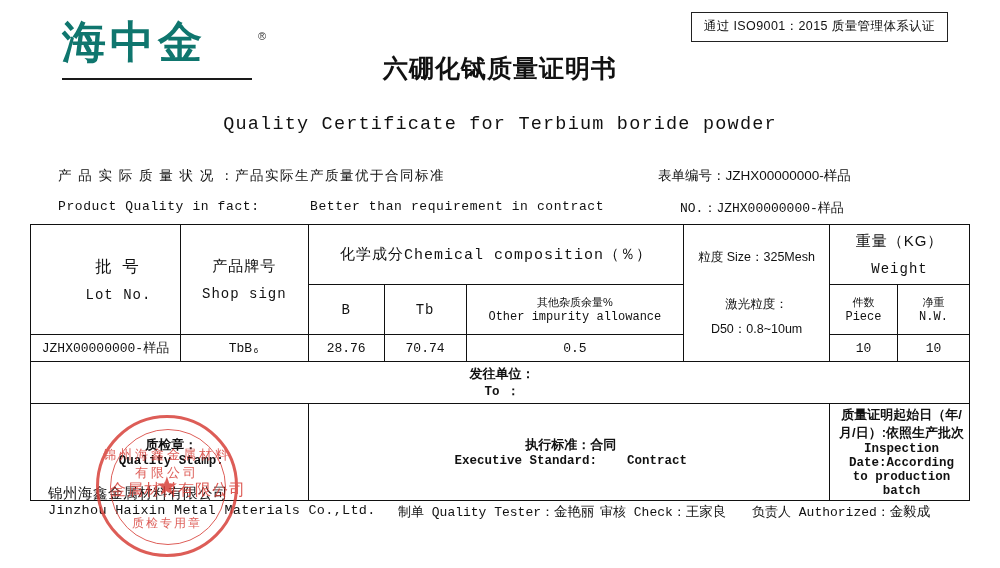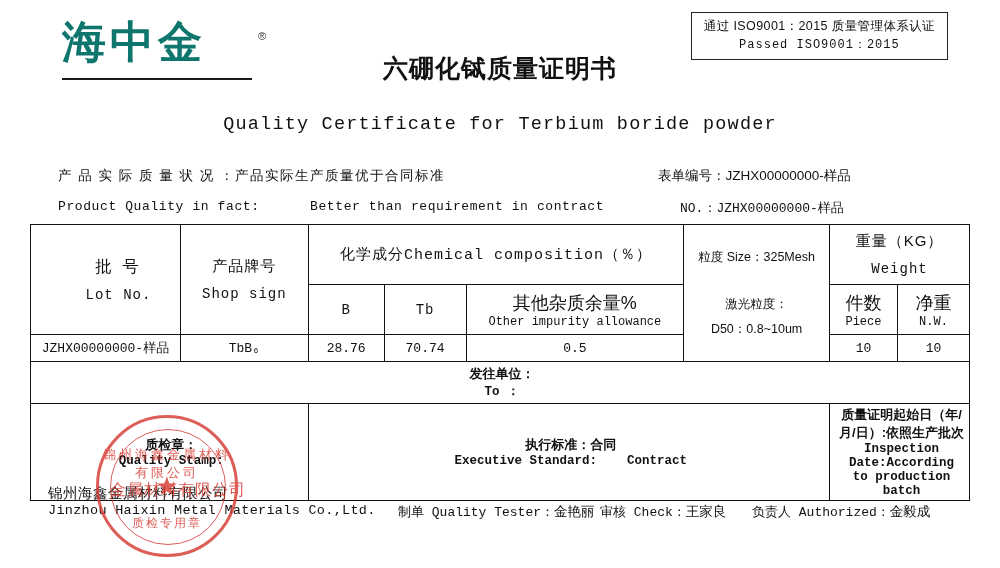--- a/index.html
+++ b/index.html
@@ -91,21 +91,21 @@
   table.cert td {
     border: 1px solid #111;
     text-align: center;
     vertical-align: middle;
     padding: 2px 4px;
   }
   .hdr-cn { font-size: 16.5px; letter-spacing: 3px; }
   .hdr-cn-sm { font-size: 15px; letter-spacing: 1px; }
   .hdr-en { font-family: "Liberation Mono", monospace; font-size: 14px; letter-spacing: 1px; }
   .two-line div { line-height: 1.9; }
-  .sub-small { font-size: 18px; }
+  .sub-small { font-size: 11px; }
   .sub-small-en { font-family: "Liberation Mono", monospace; font-size: 12px; }
   .data-row td { height: 27px; font-family: "Liberation Mono", monospace; font-size: 13px; }
   .left-cell {
     text-align: center;
     padding-left: 8px !important;
     font-weight: bold;
   }
   .cell-cn { font-size: 13px; }
   .cell-en { font-family: "Liberation Mono", monospace; font-size: 12.5px; }
   .size-cell { font-size: 12.5px; line-height: 2.0; }
@@ -173,21 +173,20 @@
 <div class="page">
 
   <div class="logo">
     <div class="logo-text">海中金</div>
     <div class="logo-reg">®</div>
   </div>
   <div class="logo-rule"></div>
 
   <div class="iso-box">
     <div class="iso-line1">通过 ISO9001：2015 质量管理体系认证</div>
-    <div class="iso-line2">Passed  ISO9001：2015</div>
   </div>
 
   <div class="title-cn">六硼化铽质量证明书</div>
   <div class="title-en">Quality Certificate for Terbium boride powder</div>
 
   <div class="qline q-cn-left">
     <span>产 品 实 际 质 量 状 况 ：</span><span>产品实际生产质量优于合同标准</span>
   </div>
   <div class="qline q-en-left">
     <span>Product Quality in fact:</span>

